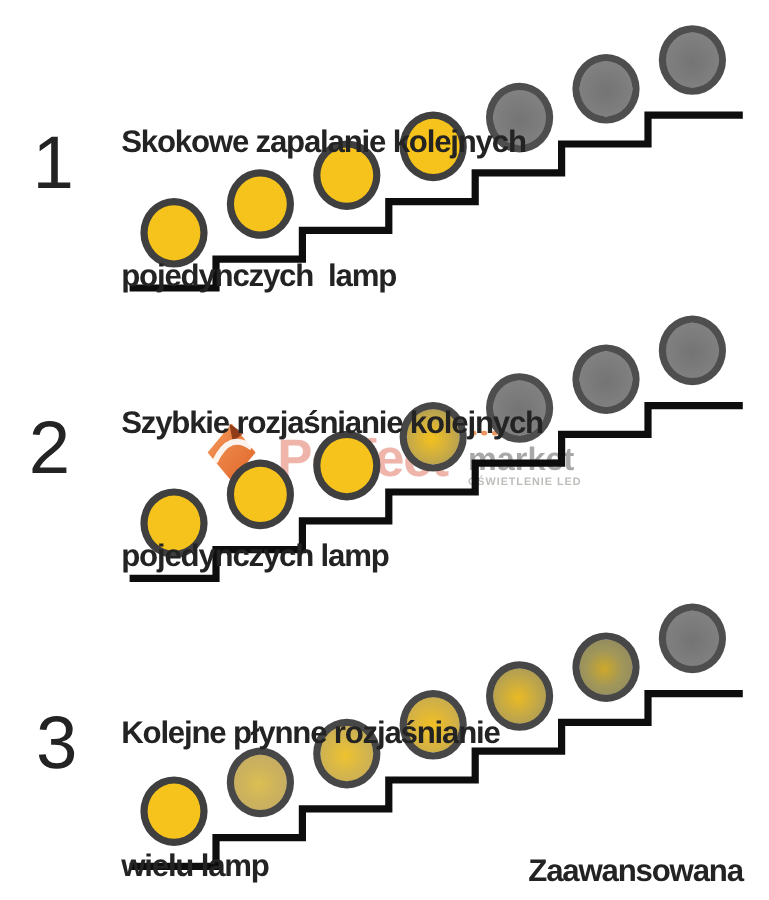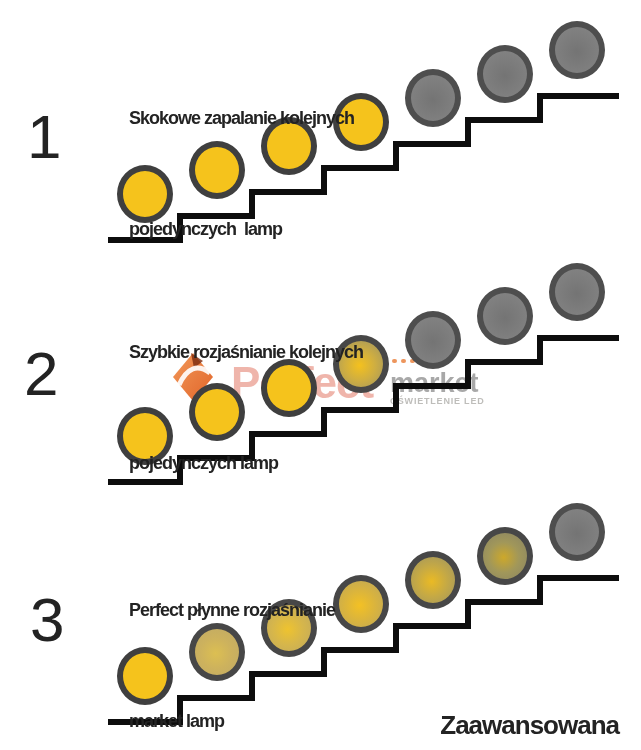--- a/index.html
+++ b/index.html
@@ -25,22 +25,22 @@
   
   .num{
     position:absolute;z-index:4;font-size:62px;line-height:66px;font-weight:400;
     color:var(--text,#232323);
   }
   .n1{left:27px;top:104px;}
   .n2{left:24px;top:341px;}
   .n3{left:30px;top:587px;}
   
   .title{
-    position:absolute;left:101px;z-index:4;font-size:18px;line-height:37px;font-weight:700;
-    letter-spacing:-1px;color:var(--text,#232323);white-space:pre;margin-left:28px;
+    position:absolute;left:101px;z-index:4;font-size:26px;line-height:37px;font-weight:700;
+    letter-spacing:-1px;color:var(--text,#232323);white-space:pre;
   }
   .t1{top:26px;}
   .t2{top:260px;}
   .t3{top:518px;}
   
   .caption{
     position:absolute;right:22px;top:635px;z-index:4;text-align:right;
     font-size:26px;line-height:36px;font-weight:700;letter-spacing:-1px;color:var(--text,#232323);
     white-space:pre;
   }
@@ -128,22 +128,22 @@
 
   <div class="title t1">
     <div>Skokowe zapalanie kolejnych</div>
     <div>pojedynczych  lamp</div>
   </div>
   <div class="title t2">
     <div>Szybkie rozjaśnianie kolejnych</div>
     <div>pojedynczych lamp</div>
   </div>
   <div class="title t3">
-    <div>Perfect płynne rozjaśnianie</div>
-    <div>market lamp</div>
+    <div>Kolejne płynne rozjaśnianie</div>
+    <div>wielu lamp</div>
   </div>
 
   <div class="caption">
     <div>Zaawansowana</div>
     
     
   </div>
 
 </div>
 

